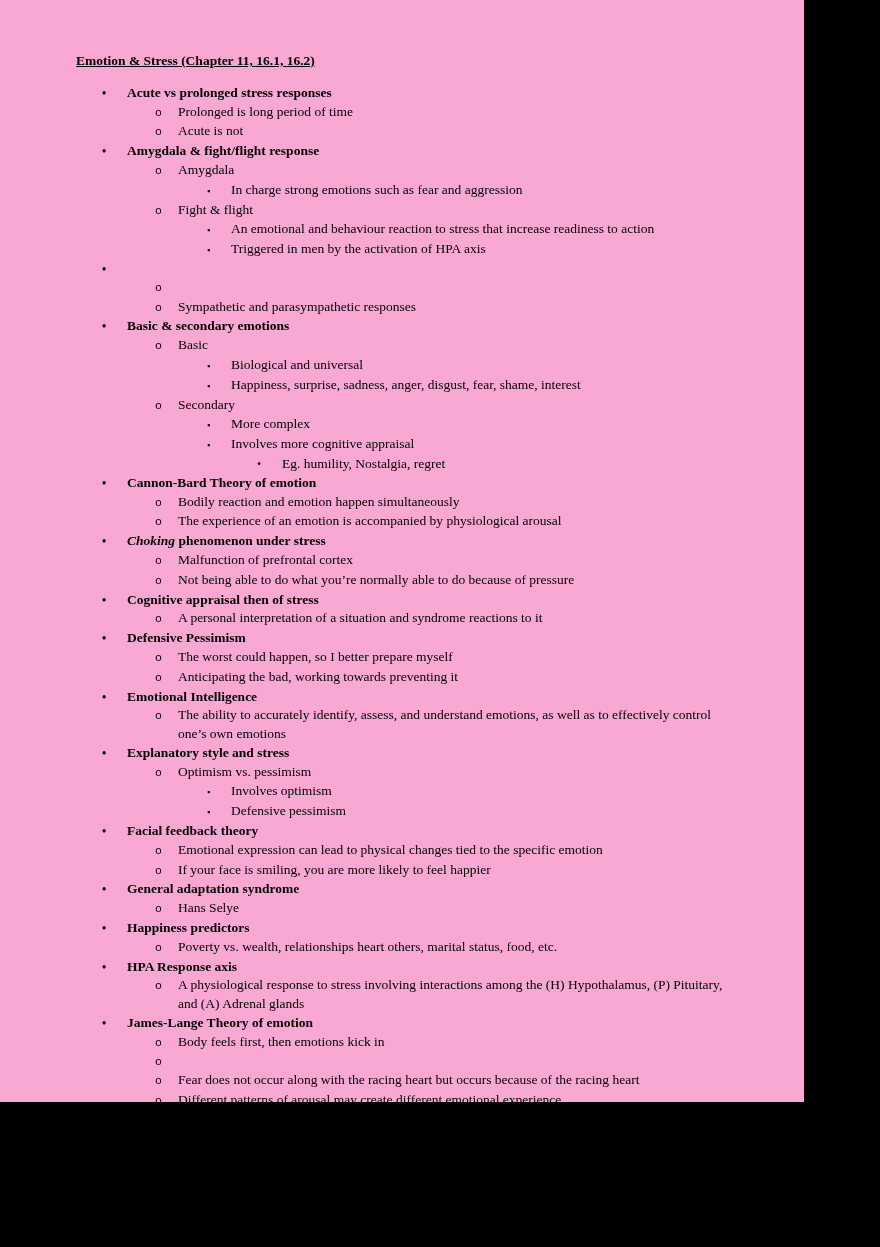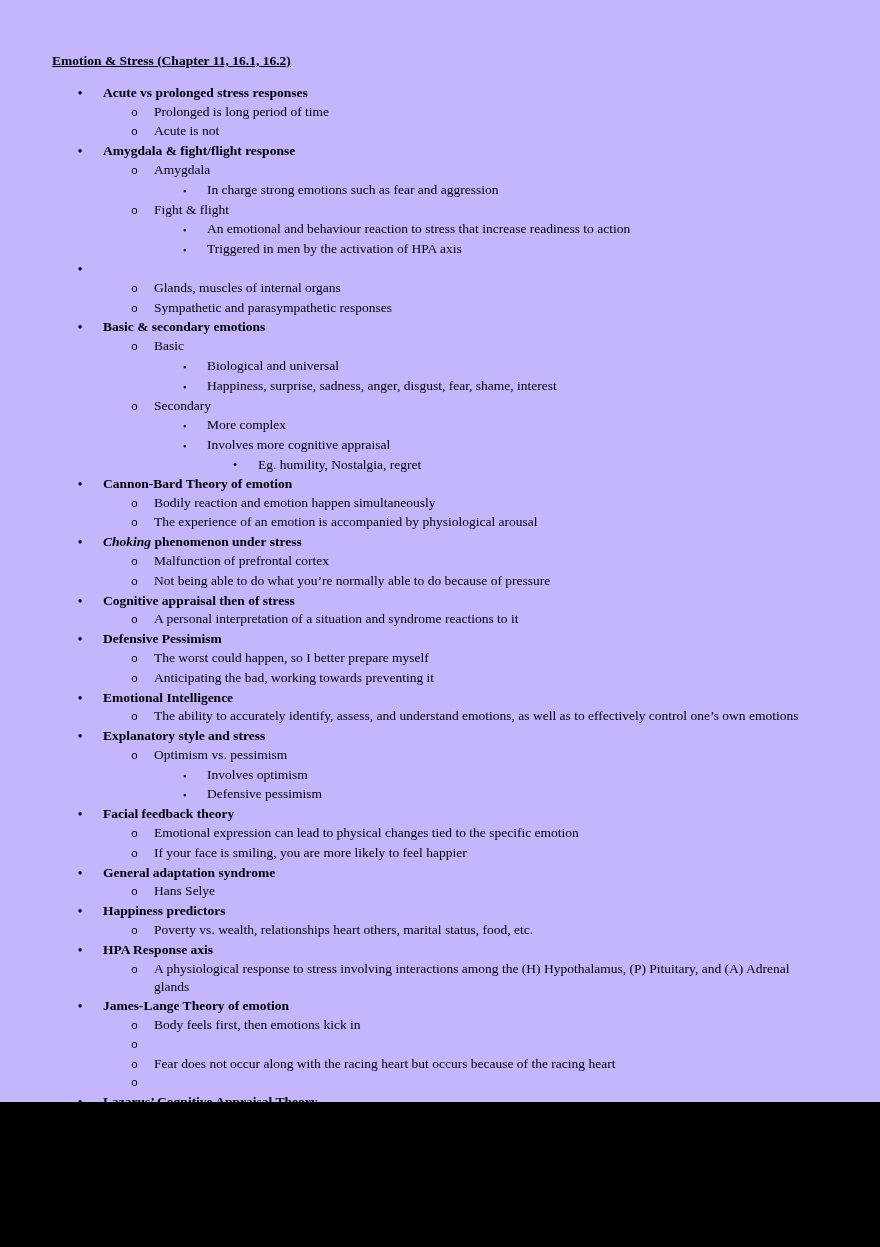--- a/index.html
+++ b/index.html
@@ -7,26 +7,27 @@
     padding: 0;
     background: #000000;
   }
   body {
     width: 880px;
     height: 1247px;
     font-family: "Liberation Serif", serif;
     color: #000000;
   }
   .page {
-    width: 880px;
+    width: 804px;
     height: 1102px;
-    background: #c4b5fd;
+    background: #f9a8d4;
     box-sizing: border-box;
     padding-top: 52px;
     overflow: hidden;
+    padding-left: 24px;
   }
   .heading {
     margin: 0 0 13px 52px;
     font-size: 13.5px;
     line-height: 18.8px;
     font-weight: bold;
     text-decoration: underline;
   }
   .item {
     display: flex;
@@ -97,21 +98,20 @@
       </div>
       <div class="item level-2">
         <span class="marker">▪</span>
         <div class="text">Triggered in men by the activation of HPA axis</div>
       </div>
       <div class="item level-0">
         <span class="marker">•</span>
       </div>
       <div class="item level-1">
         <span class="marker">o</span>
-        <div class="text">Glands, muscles of internal organs</div>
       </div>
       <div class="item level-1">
         <span class="marker">o</span>
         <div class="text">Sympathetic and parasympathetic responses</div>
       </div>
       <div class="item level-0">
         <span class="marker">•</span>
         <div class="text">Basic &amp; secondary emotions</div>
       </div>
       <div class="item level-1">
@@ -256,20 +256,21 @@
       </div>
       <div class="item level-1">
         <span class="marker">o</span>
       </div>
       <div class="item level-1">
         <span class="marker">o</span>
         <div class="text">Fear does not occur along with the racing heart but occurs because of the racing heart</div>
       </div>
       <div class="item level-1">
         <span class="marker">o</span>
+        <div class="text">Different patterns of arousal may create different emotional experience</div>
       </div>
       <div class="item level-0">
         <span class="marker">•</span>
         <div class="text">Lazarus’ Cognitive Appraisal Theory</div>
       </div>
     </div>
 </div>
 <div class="bottom-fill"></div>
 
 </body></html>

